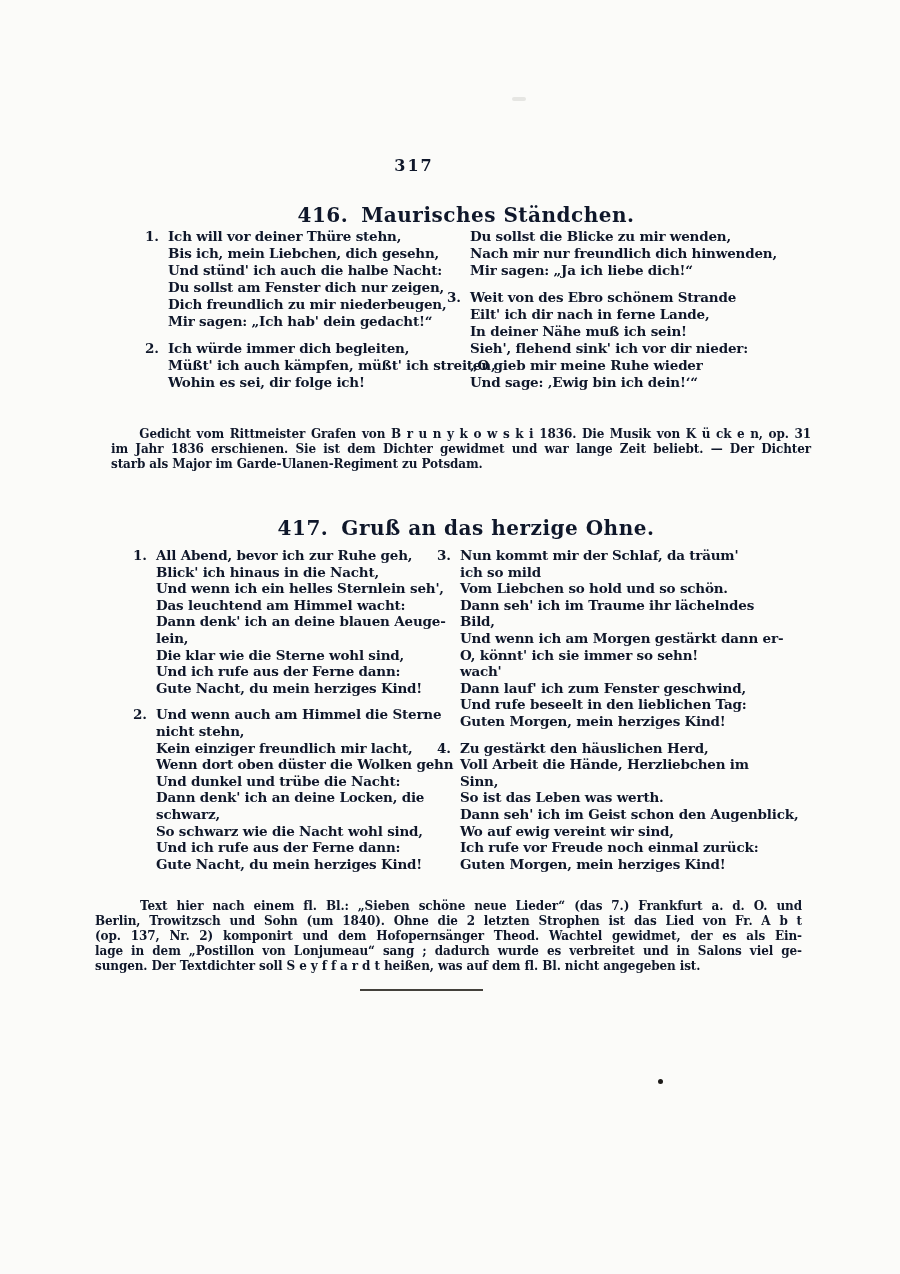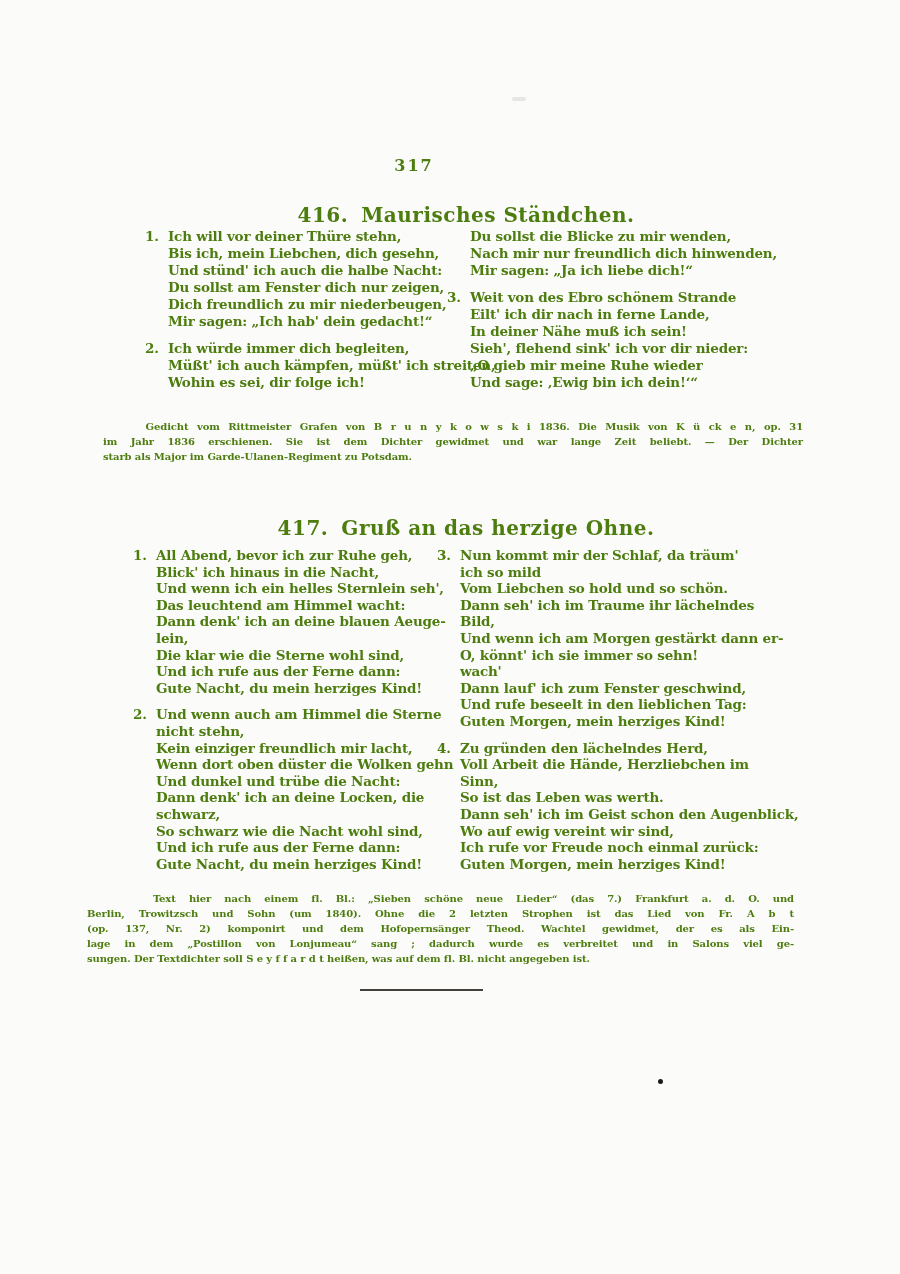--- a/index.html
+++ b/index.html
@@ -1,21 +1,21 @@
 <!DOCTYPE html>
 <html><head>
 <meta charset="utf-8">
 <style>
   html,body{margin:0;padding:0;background:#e8e8e6;}
   .page{
     position:relative;
     width:900px;height:1274px;
     margin:0 auto;
     background:#fbfbf9;
-    color:#4d7c0f;
+    color:#0f172a;
     font-family:"DejaVu Serif", serif;
     overflow:hidden;
   }
   .page-number{
     position:absolute;top:156px;left:0;width:828px;
     text-align:center;font-weight:bold;font-size:16px;letter-spacing:2px;
   }
   .song-title{
     position:absolute;left:0;width:900px;margin:16px;
     text-align:center;font-weight:bold;font-size:20px;letter-spacing:0.5px;
@@ -36,22 +36,22 @@
     position:relative;padding-left:23px;
     font-size:13.5px;font-weight:bold;letter-spacing:-0.2px;
     line-height:17px;white-space:nowrap;
   }
   .verses-417 .vline{line-height:16.6px;}
   .vnum{position:absolute;left:0;top:0;}
   .vline.right{padding-right:10px;}
   .vline.gap{margin-top:10px;}
 
   .footnote{
-    position:absolute;margin:0;
-    font-size:10px;font-weight:bold;line-height:15px;letter-spacing:-0.1px;
+    position:absolute;margin:8px;
+    font-size:12px;font-weight:bold;line-height:15px;letter-spacing:-0.1px;
   }
   .fn-416{top:419px;left:103px;width:700px;}
   .fn-417{top:891px;left:87px;width:707px;}
   .fline{display:block;text-align:justify;text-align-last:justify;}
   .fline:last-child{text-align-last:left;}
 
   .divider-rule{
     position:absolute;top:989px;left:360px;width:123px;height:2px;
     background:#43403b;
   }
@@ -145,21 +145,21 @@
         <div class="vline"><span class="vnum"></span><span class="vtext">Vom Liebchen so hold und so schön.</span></div>
         <div class="vline"><span class="vnum"></span><span class="vtext">Dann seh' ich im Traume ihr lächelndes</span></div>
         <div class="vline right"><span class="vnum"></span><span class="vtext">Bild,</span></div>
         <div class="vline"><span class="vnum"></span><span class="vtext">Und wenn ich am Morgen gestärkt dann er-</span></div>
         <div class="vline"><span class="vnum"></span><span class="vtext">O, könnt' ich sie immer so sehn!</span></div>
         <div class="vline right"><span class="vnum"></span><span class="vtext">wach'</span></div>
         <div class="vline"><span class="vnum"></span><span class="vtext">Dann lauf' ich zum Fenster geschwind,</span></div>
         <div class="vline"><span class="vnum"></span><span class="vtext">Und rufe beseelt in den lieblichen Tag:</span></div>
         <div class="vline"><span class="vnum"></span><span class="vtext">Guten Morgen, mein herziges Kind!</span></div>
         <div class="vline gap"><span class="vnum">4.</span></div>
-        <div class="vline"><span class="vnum"></span><span class="vtext">Zu gründen den lächelndes Herd,</span></div>
+        <div class="vline"><span class="vnum"></span><span class="vtext">Zu gestärkt den häuslichen Herd,</span></div>
         <div class="vline"><span class="vnum"></span><span class="vtext">Voll Arbeit die Hände, Herzliebchen im</span></div>
         <div class="vline right"><span class="vnum"></span><span class="vtext">Sinn,</span></div>
         <div class="vline"><span class="vnum"></span><span class="vtext">So ist das Leben was werth.</span></div>
         <div class="vline"><span class="vnum"></span><span class="vtext">Dann seh' ich im Geist schon den Augenblick,</span></div>
         <div class="vline"><span class="vnum"></span><span class="vtext">Wo auf ewig vereint wir sind,</span></div>
         <div class="vline"><span class="vnum"></span><span class="vtext">Ich rufe vor Freude noch einmal zurück:</span></div>
         <div class="vline"><span class="vnum"></span><span class="vtext">Guten Morgen, mein herziges Kind!</span></div>
       </div>
   </div>
 

